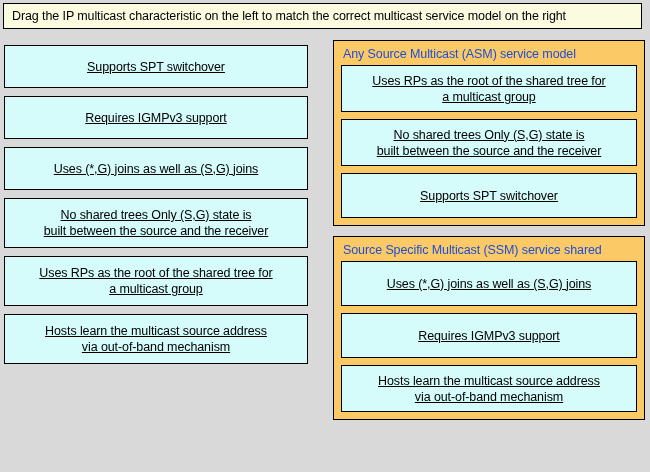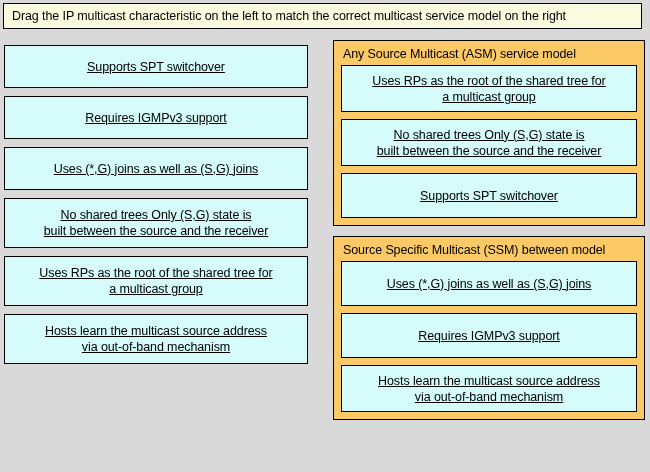--- a/index.html
+++ b/index.html
@@ -77,21 +77,21 @@
   .category {
     background: #fbc966;
     border: 1px solid #000000;
     box-sizing: border-box;
     width: 312px;
     padding: 5px 7px 7px 7px;
     margin-bottom: 10px;
   }
   .category-title {
     font-size: 12.5px;
-    color: #000000;
+    color: #1d4ed8;
     letter-spacing: -0.1px;
     padding: 1px 0 4px 2px;
     white-space: nowrap;
   }
   .drop-item {
     background: #d5fbfb;
     border: 1px solid #000000;
     box-sizing: border-box;
     width: 100%;
     display: flex;
@@ -183,21 +183,21 @@
       </div>
 
       <div class="drop-item h-one">
         <span>
           <span class="line">Supports SPT switchover</span>
         </span>
       </div>
     </div>
 
     <div class="category">
-      <div class="category-title">Source Specific Multicast (SSM) between model</div>
+      <div class="category-title">Source Specific Multicast (SSM) service shared</div>
 
       <div class="drop-item h-one">
         <span>
           <span class="line">Uses (*,G) joins as well as (S,G) joins</span>
         </span>
       </div>
 
       <div class="drop-item h-one">
         <span>
           <span class="line">Requires IGMPv3 support</span>

